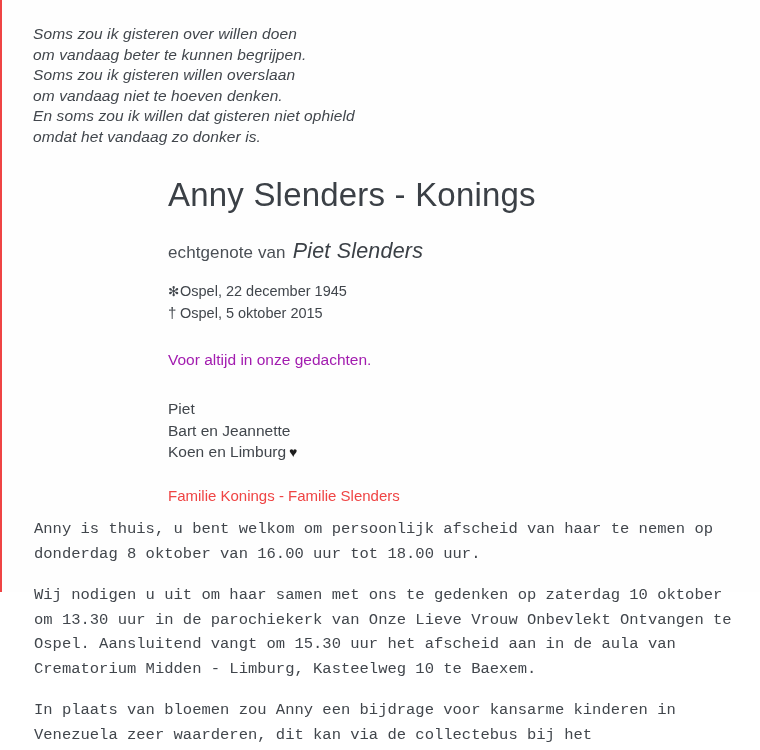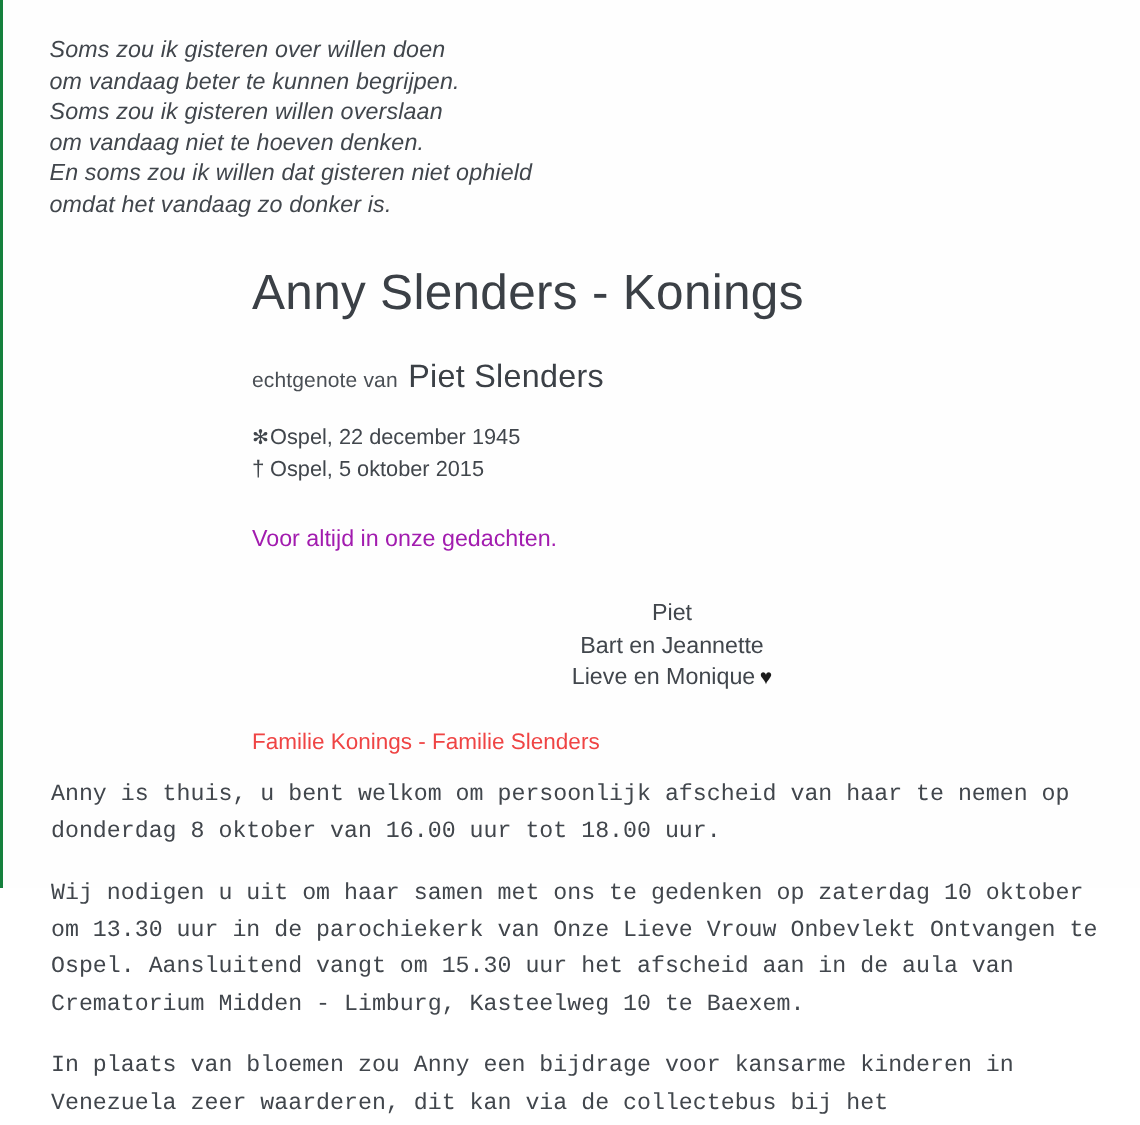--- a/index.html
+++ b/index.html
@@ -15,21 +15,21 @@
     overflow: hidden;
     position: relative;
   }
 
   .page {
     position: relative;
     width: 760px;
     height: 592px;
     background: #fefefe;
     box-sizing: border-box;
-    border-left: 2px solid #15803d;
+    border-left: 2px solid #ef4444;
   }
 
   
   .poem {
     position: absolute;
     left: 31px;
     top: 24px;
     font-style: italic;
     font-size: 15.5px;
     line-height: 20.6px;
@@ -56,29 +56,30 @@
     margin: 0;
     white-space: nowrap;
   }
 
   .spouse-line {
     margin-top: 26px;
     white-space: nowrap;
     line-height: 26px;
   }
   .spouse-prefix {
-    font-size: 14px;
+    font-size: 17px;
     color: #4a4f55;
     letter-spacing: 0.1px;
   }
   .spouse-name {
     font-size: 21.5px;
     color: #3b4046;
     letter-spacing: 0.2px;
     margin-left: 7px;
+    font-style: italic;
   }
 
   .dates {
     margin-top: 15px;
     font-size: 14.5px;
     line-height: 20.5px;
     color: #41464c;
   }
   .dates .date-row { display: block; white-space: nowrap; }
   .glyph {
@@ -94,21 +95,21 @@
     line-height: 22px;
     color: #a21caf;
   }
 
   .survivors {
     margin-top: 27px;
     font-size: 15.5px;
     line-height: 21.5px;
     color: #41464c;
   }
-  .survivors .surv-row { display: block; white-space: nowrap; text-align: center; }
+  .survivors .surv-row { display: block; white-space: nowrap; }
   .heart {
     color: #1c1c1c;
     font-size: 14px;
     margin-left: 3px;
   }
 
   .families {
     margin-top: 21px;
     font-size: 15px;
     line-height: 21px;
@@ -168,21 +169,21 @@
       <span class="date-row">
         <span class="glyph glyph-dagger">†</span><span>Ospel, 5 oktober 2015</span>
       </span>
     </div>
 
     <div class="remembrance">Voor altijd in onze gedachten.</div>
 
     <div class="survivors">
       <span class="surv-row">Piet</span>
       <span class="surv-row">Bart en Jeannette</span>
-      <span class="surv-row"><span>Lieve en Monique</span><span class="heart">♥</span></span>
+      <span class="surv-row"><span>Koen en Limburg</span><span class="heart">♥</span></span>
     </div>
 
     <div class="families">Familie Konings - Familie Slenders</div>
   </div>
 
   <div class="info">
     <p class="para">Anny is thuis, u bent welkom om persoonlijk afscheid van haar te nemen op donderdag 8 oktober van 16.00 uur tot 18.00 uur.</p>
     <p class="para">Wij nodigen u uit om haar samen met ons te gedenken op zaterdag 10 oktober om 13.30 uur in de parochiekerk van Onze Lieve Vrouw Onbevlekt Ontvangen te Ospel. Aansluitend vangt om 15.30 uur het afscheid aan in de aula van Crematorium Midden - Limburg, Kasteelweg 10 te Baexem.</p>
     <p class="para">In plaats van bloemen zou Anny een bijdrage voor kansarme kinderen in Venezuela zeer waarderen, dit kan via de collectebus bij het condoleanceregister.</p>
   </div>

